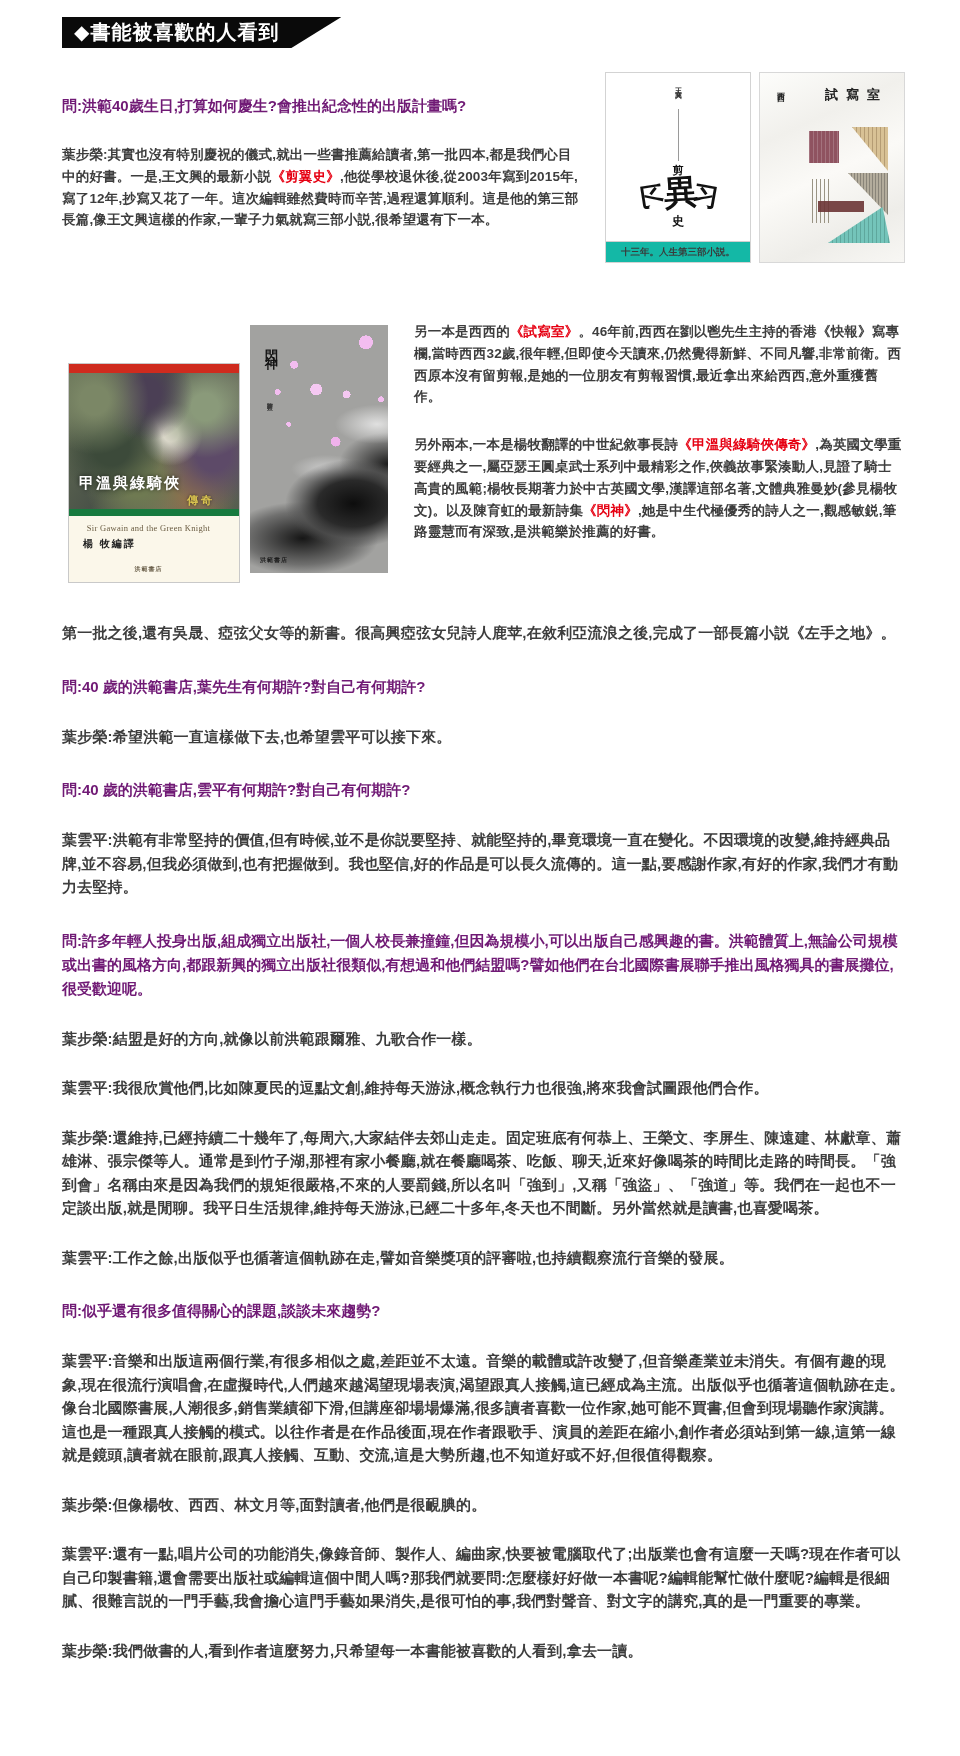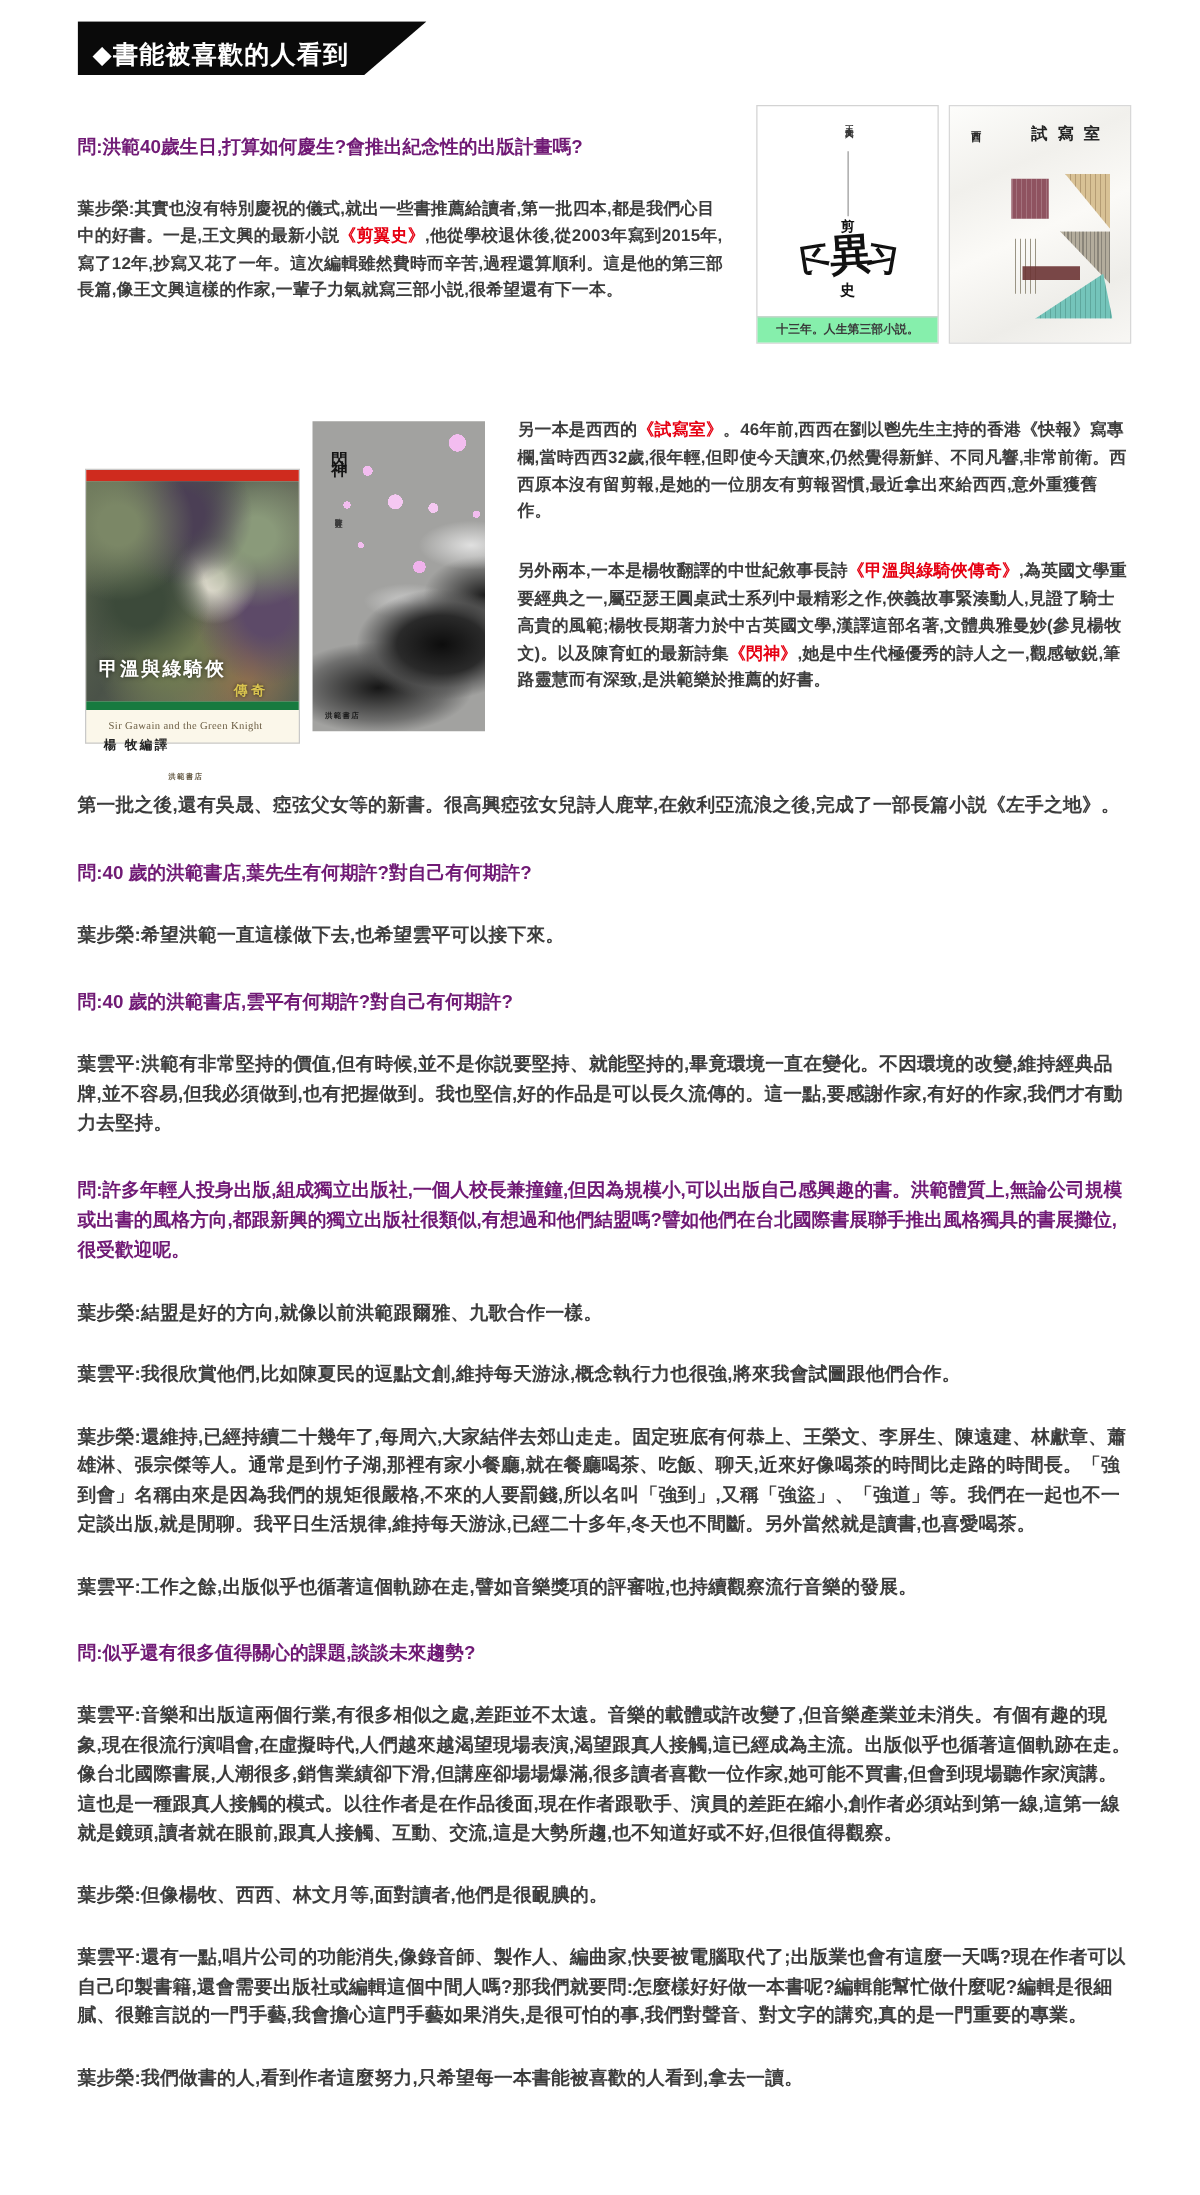--- a/index.html
+++ b/index.html
@@ -10,21 +10,21 @@
     color:#3d3d3d;
     -webkit-font-smoothing:antialiased;
   }
   .content{padding:17px 55px 36px 62px;box-sizing:border-box;width:960px;}
 
   
   .banner{
     background:#0a0a0a;color:#ffffff;
     display:inline-block;
     font-size:20px;line-height:31px;height:31px;
-    padding:12px 62px 0 12px;
+    padding:0 62px 0 12px;
     letter-spacing:1px;
     clip-path:polygon(0 0,100% 0,calc(100% - 50px) 100%,0 100%);
   }
 
   
   .q{color:#701a75;font-size:15px;line-height:24px;margin:30px 0 0 0;}
   .a{font-size:15px;line-height:23.5px;margin:26px 0 0 0;letter-spacing:0.2px;}
   .a.sm{font-size:13.5px;line-height:21.8px;}
   .q.first{margin-top:46px;}
   .red{color:#e60012;}
@@ -40,21 +40,21 @@
   .jys .author-v{position:absolute;top:9px;left:50%;transform:translateX(-50%);
     writing-mode:vertical-rl;font-size:7px;color:#333;letter-spacing:2px;}
   .jys .vline{position:absolute;top:36px;left:50%;width:1px;height:52px;background:#9a9a9a;}
   .jys .art{position:absolute;top:92px;left:0;right:0;text-align:center;color:#111;}
   .jys .art .t-top{display:block;font-size:11px;line-height:11px;margin-bottom:1px;}
   .jys .art .row{font-size:34px;line-height:30px;letter-spacing:-5px;white-space:nowrap;}
   .jys .art .row .d1{display:inline-block;transform:scaleX(-1) rotate(9deg);font-size:26px;}
   .jys .art .row .d2{display:inline-block;transform:rotate(-4deg);}
   .jys .art .row .d3{display:inline-block;transform:rotate(10deg);font-size:26px;}
   .jys .art .t-bottom{display:block;font-size:12px;margin-top:3px;}
-  .jys .caption{position:absolute;bottom:0;left:0;right:0;background:#86efac;
+  .jys .caption{position:absolute;bottom:0;left:0;right:0;background:#14b8a6;
     border-top:1px solid #cfcfcf;color:#3a3a3a;font-size:9.5px;line-height:10px;
     text-align:center;padding:5px 0;}
 
   
   .swr{width:146px;height:191px;border:1px solid #d8d8d8;
     background:
       linear-gradient(155deg,#fdfdfb 0%,#f1f0ec 28%,#fbfaf7 52%,#eeede9 78%,#f8f7f4 100%);}
   .swr .author-v{position:absolute;top:13px;left:14px;writing-mode:vertical-rl;
     font-size:8px;color:#222;letter-spacing:2px;}
   .swr .title{position:absolute;top:13px;right:16px;font-size:13px;letter-spacing:8px;color:#222;}
@@ -70,21 +70,21 @@
   .swr .txtcol{left:52px;top:106px;width:18px;height:44px;
     background:repeating-linear-gradient(90deg,#9a9484 0 1px,transparent 1px 4px);}
   .swr .tri-teal{left:68px;top:134px;width:62px;height:36px;background:#74c4ba;
     background-image:repeating-linear-gradient(90deg,rgba(30,80,70,.25) 0 1px,transparent 1px 4px);
     clip-path:polygon(88% 0,100% 100%,0 100%);}
   .swr .label-dark{left:58px;top:128px;width:46px;height:11px;background:#6b3434;opacity:.9;}
 
   
   .gaw{width:172px;height:220px;border:1px solid #c9c9c9;margin-top:38px;background:#fbf7ea;}
   .gaw .stripe-red{height:9px;background:#cf2b1e;}
-  .gaw .paint{height:176px;position:relative;
+  .gaw .paint{height:136px;position:relative;
     background:
       radial-gradient(circle at 15% 20%,#7b8766 0 8%,transparent 30%),
       radial-gradient(circle at 45% 15%,#4b3f55 0 10%,transparent 32%),
       radial-gradient(circle at 80% 25%,#8a9a7a 0 8%,transparent 30%),
       radial-gradient(circle at 25% 55%,#3c4a3a 0 12%,transparent 35%),
       radial-gradient(circle at 60% 45%,#d9d6c8 0 6%,transparent 25%),
       radial-gradient(circle at 85% 60%,#5d4a68 0 10%,transparent 32%),
       radial-gradient(circle at 40% 80%,#6f7a52 0 10%,transparent 35%),
       radial-gradient(circle at 70% 85%,#8c6f4e 0 8%,transparent 30%),
       linear-gradient(120deg,#667055,#4a5248 40%,#6b6f5e 70%,#555d4f);}

